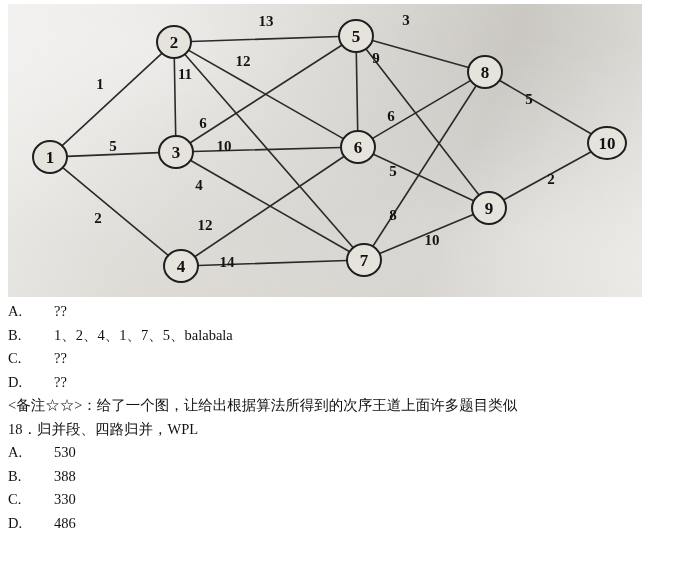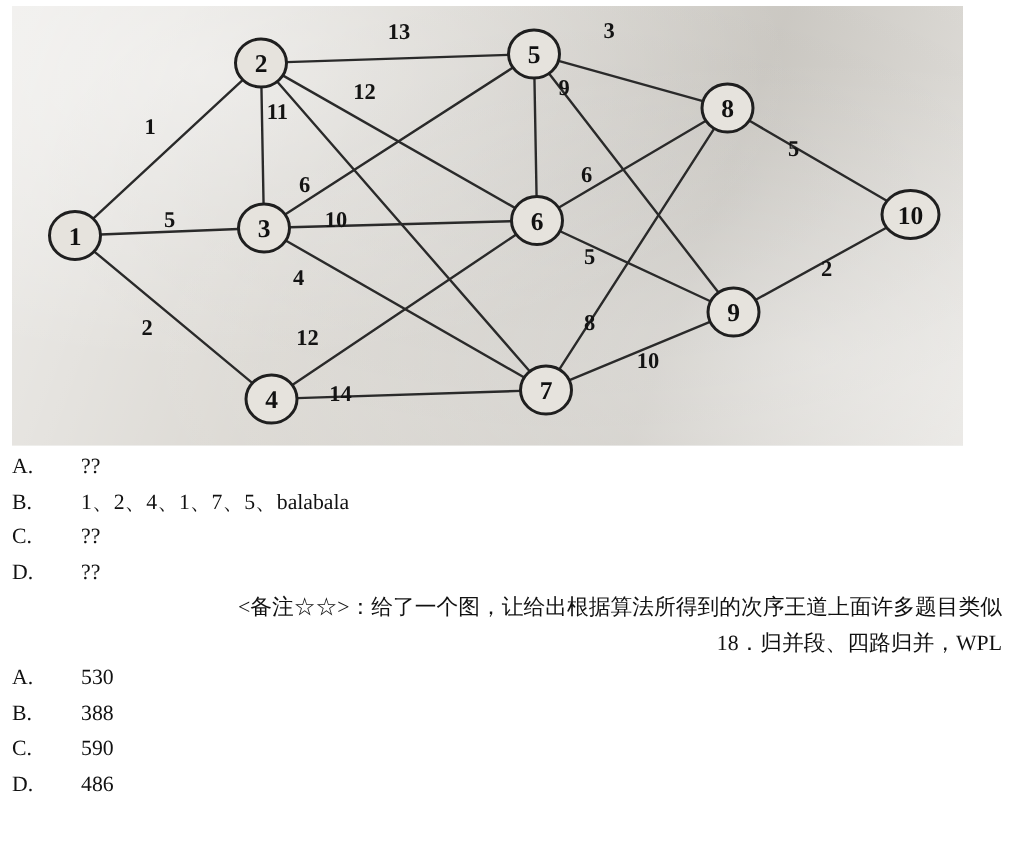--- a/index.html
+++ b/index.html
@@ -63,21 +63,21 @@
   .opt .lbl {
     width: 46px;
     flex: 0 0 46px;
   }
   .opt .val {
     flex: 1 1 auto;
   }
   .para {
     white-space: pre-wrap;
   }
-  .tight { line-height: 23.5px; text-align: right; }
+  .tight { line-height: 23.5px; }
 </style>
 </head>
 <body>
 
 <div class="page">
 
   <div class="figure">
     <div class="grain"></div>
     <svg width="634" height="293" viewBox="0 0 634 293">
       <g id="edge-layer" stroke="#2a2a2a" stroke-width="1.6" fill="none" stroke-linecap="round">
@@ -194,21 +194,21 @@
     <div class="opt">
       <span class="lbl">A.</span>
       <span class="val">530</span>
     </div>
     <div class="opt">
       <span class="lbl">B.</span>
       <span class="val">388</span>
     </div>
     <div class="opt">
       <span class="lbl">C.</span>
-      <span class="val">590</span>
+      <span class="val">330</span>
     </div>
     <div class="opt">
       <span class="lbl">D.</span>
       <span class="val">486</span>
     </div>
 
   </div>
 </div>
 
 </body></html>

